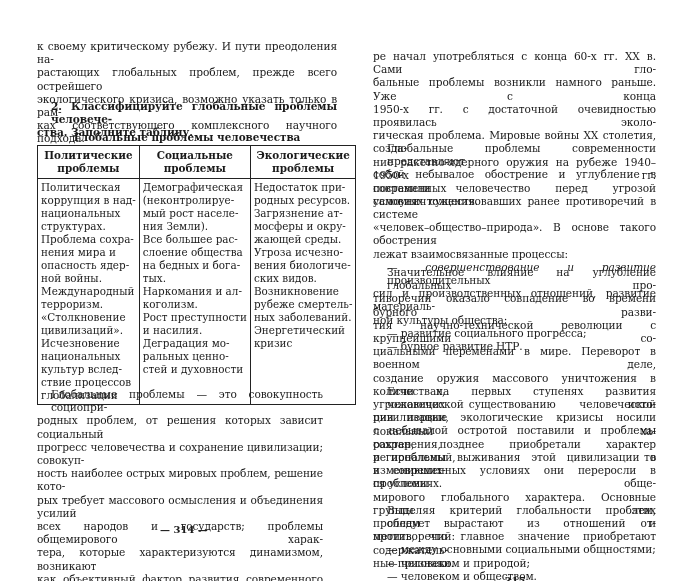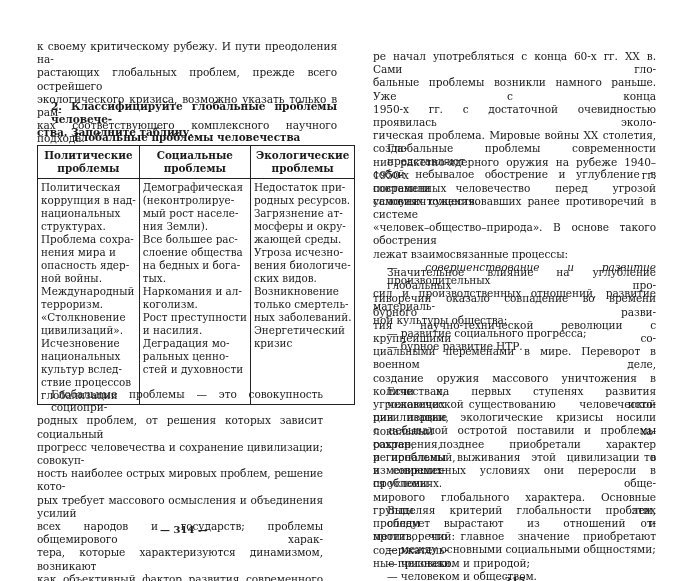--- a/index.html
+++ b/index.html
@@ -118,21 +118,21 @@
         <td>
           <span class="line">Недостаток при-</span>
           <span class="line">родных ресурсов.</span>
           <span class="line">Загрязнение ат-</span>
           <span class="line">мосферы и окру-</span>
           <span class="line">жающей среды.</span>
           <span class="line">Угроза исчезно-</span>
           <span class="line">вения биологиче-</span>
           <span class="line">ских видов.</span>
           <span class="line">Возникновение</span>
-          <span class="line">только смертель-</span>
+          <span class="line">рубеже смертель-</span>
           <span class="line">ных заболеваний.</span>
           <span class="line">Энергетический</span>
           <span class="line">кризис</span>
         </td>
       </tr>
     </tbody>
   </table>
 
   <div class="para" style="left:37px; top:388px; width:286px;">
     <span class="jl" style="padding-left:14px;">Глобальные проблемы — это совокупность социопри-</span>

